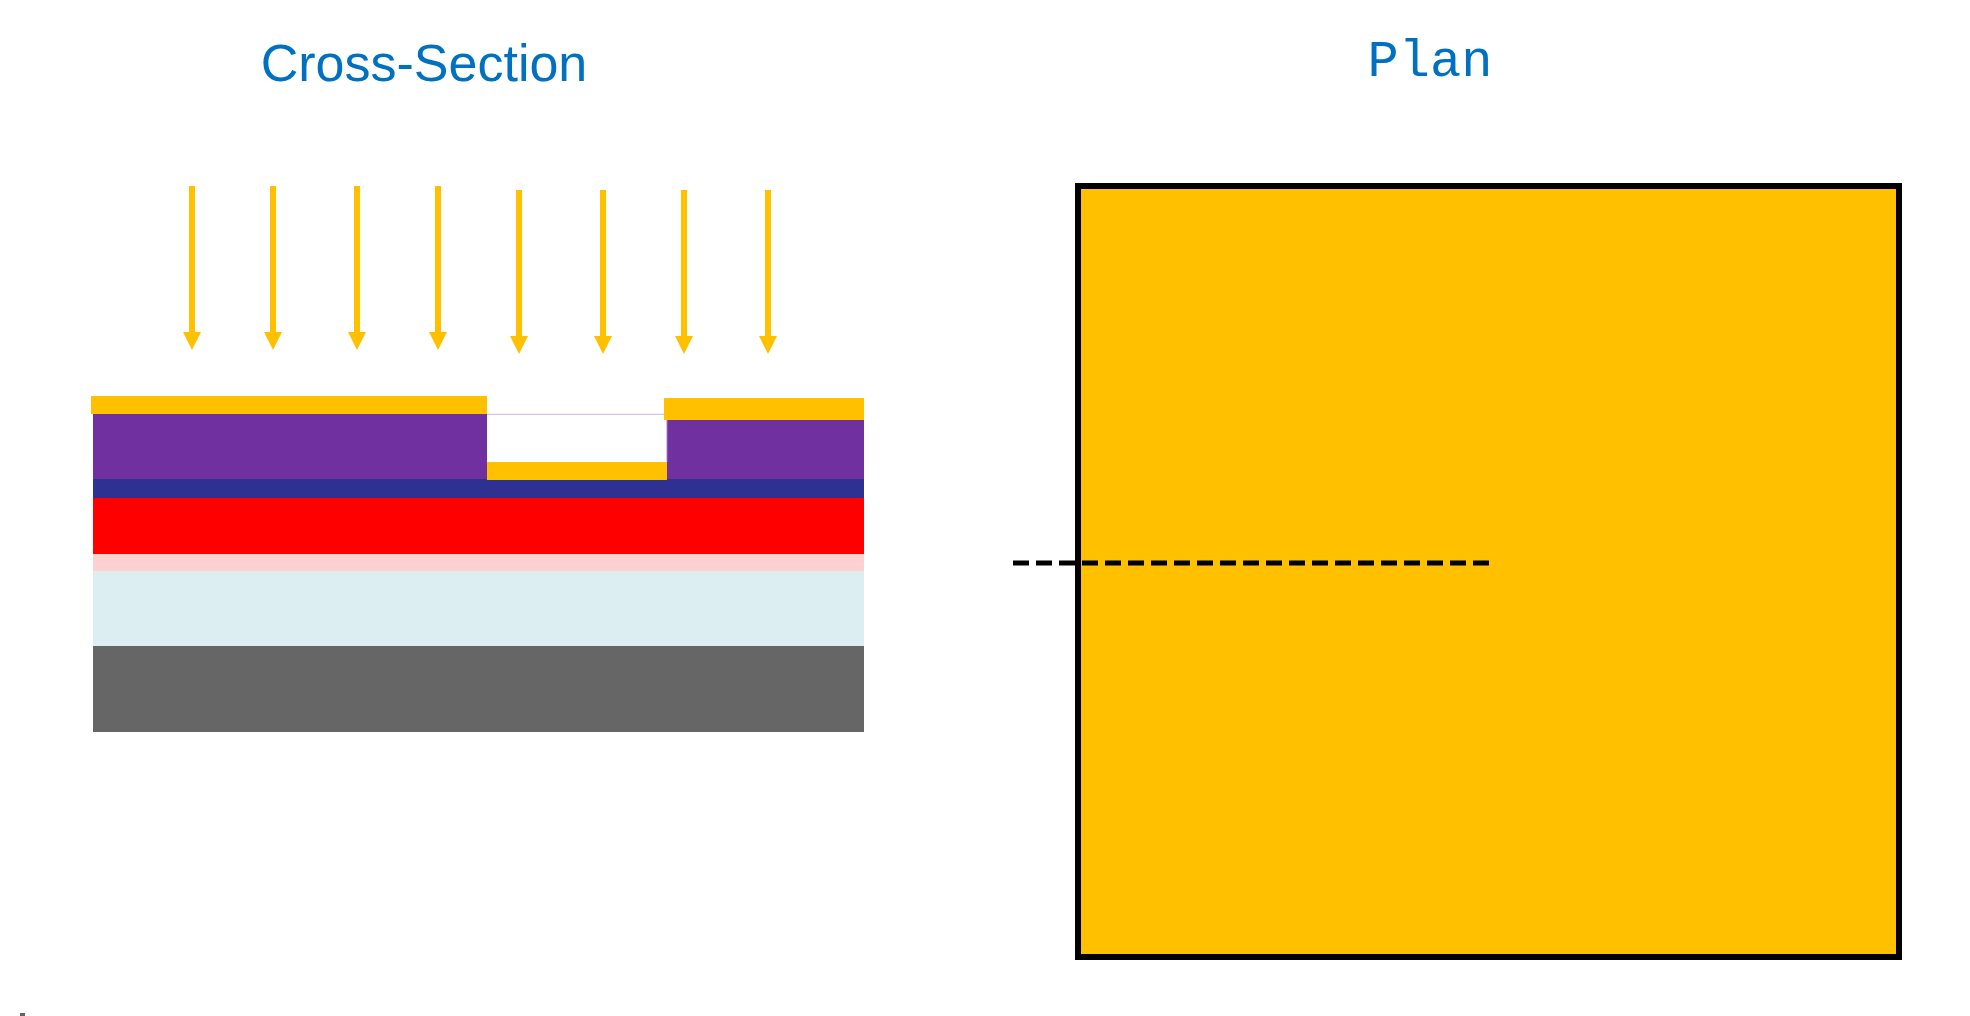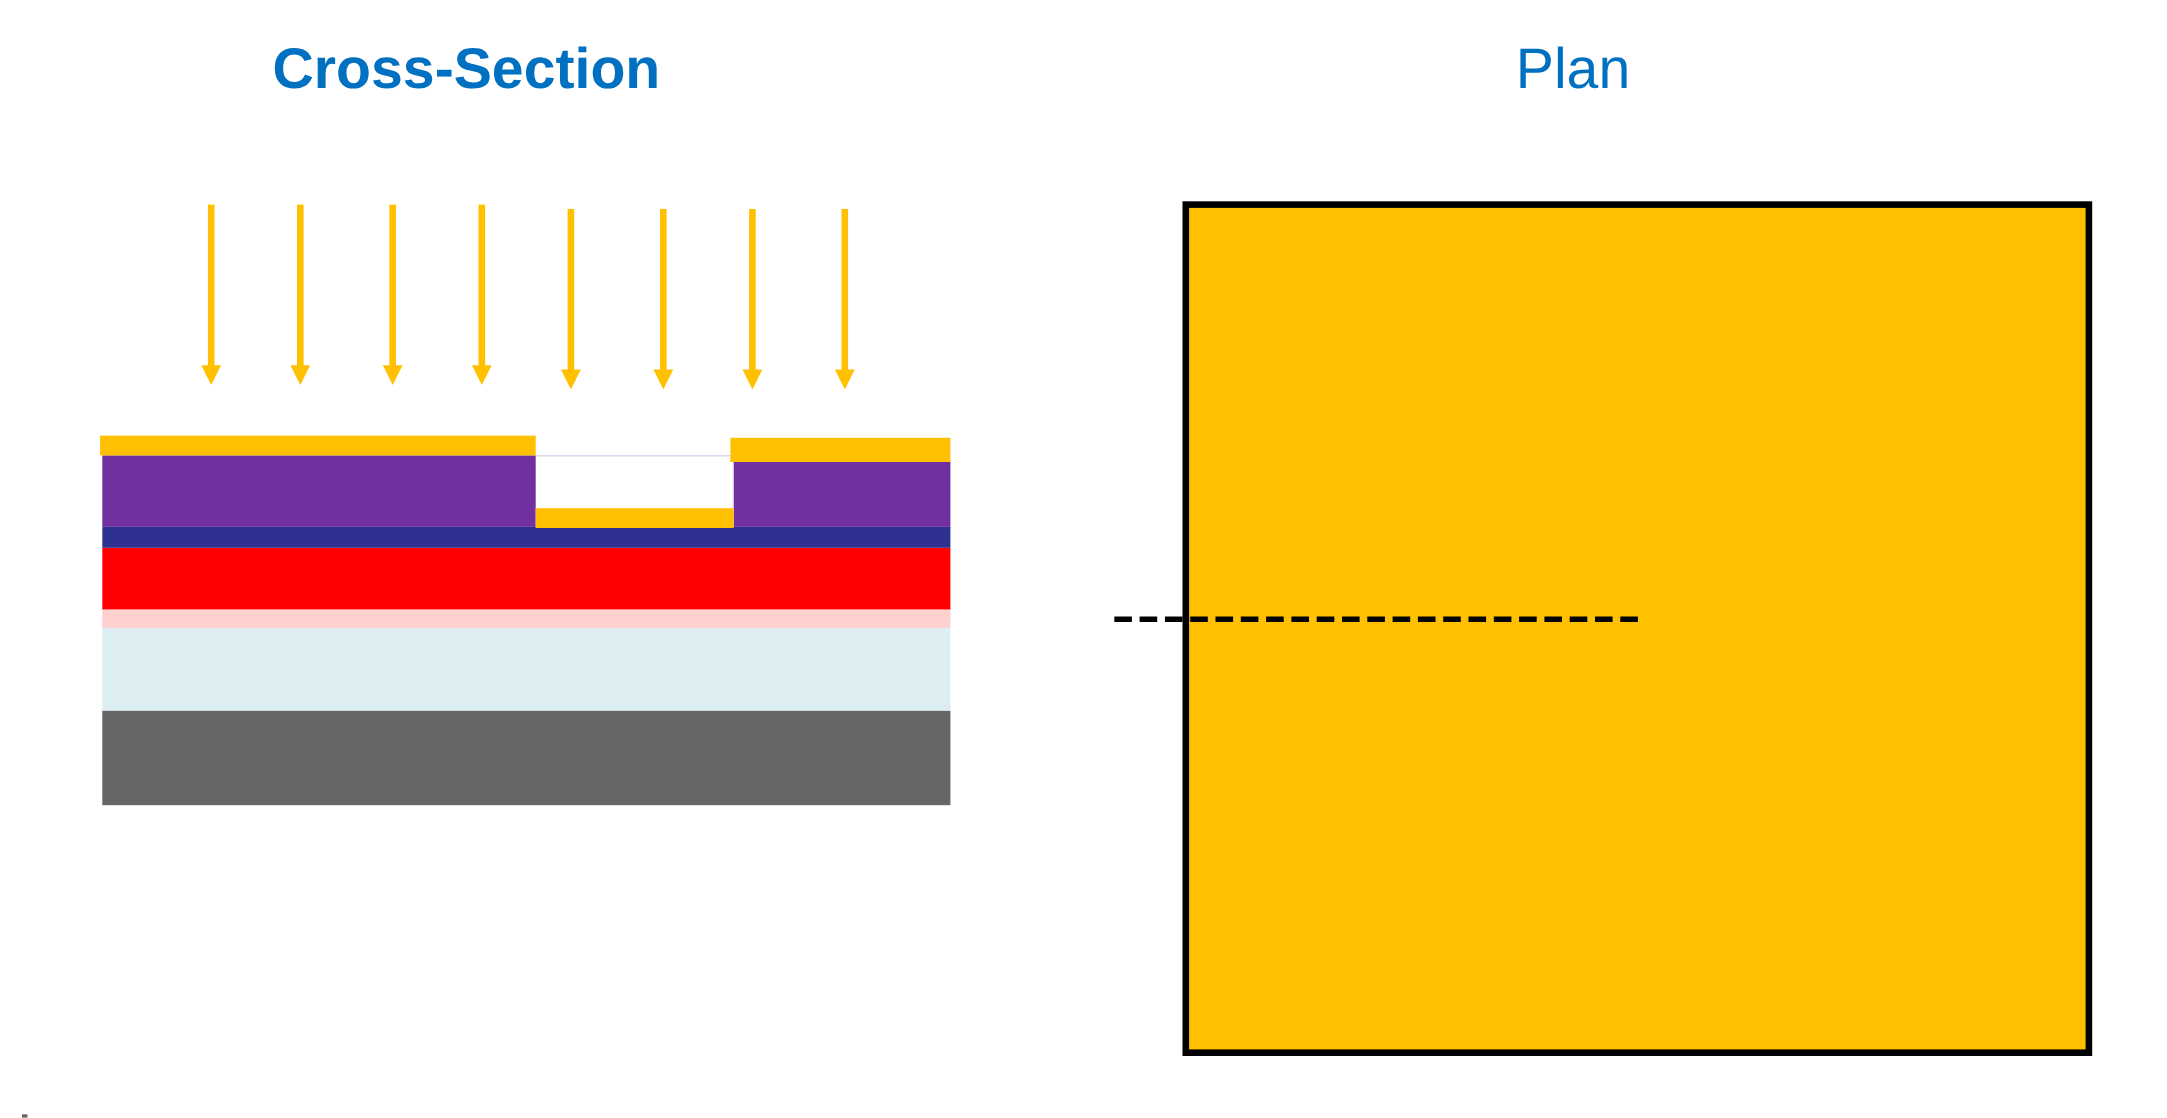--- a/index.html
+++ b/index.html
@@ -1,29 +1,29 @@
 <!DOCTYPE html>
 <html><head>
 <meta charset="utf-8">
 <style>
   html, body { margin: 0; padding: 0; background: #ffffff; }
   body { width: 1970px; height: 1016px; position: relative; overflow: hidden;
          font-family: "Liberation Sans", sans-serif; }
   .title { position: absolute; top: 28px; font-size: 52px; line-height: 70px;
            white-space: nowrap; transform: translateX(-50%); }
-  #title-cross { left: 424px; font-weight: bold; }
+  #title-cross { left: 424px; }
   #title-plan { left: 1430px; }
   svg#diagram { position: absolute; left: 0; top: 0; }
   .artifact { position: absolute; left: 20px; top: 1013px; width: 5px; height: 3px; background: #666666; }
 </style>
 </head>
 <body>
 
 <div class="title" id="title-cross" style="color: rgb(0, 112, 192);">Cross-Section</div>
-<div class="title" id="title-plan" style="color: rgb(0, 112, 192);">Plan</div>
+<div class="title" id="title-plan" style="color: rgb(0, 112, 192); font-family: Liberation Mono, monospace;">Plan</div>
 
 <svg id="diagram" width="1970" height="1016" viewBox="0 0 1970 1016">
   <g id="arrows">
       <g>
         <rect x="189" y="186" width="6" height="148" fill="#FFC000"></rect>
         <polygon points="183,332 201,332 192,350" fill="#FFC000"></polygon>
       </g>
       <g>
         <rect x="270" y="186" width="6" height="148" fill="#FFC000"></rect>
         <polygon points="264,332 282,332 273,350" fill="#FFC000"></polygon>

